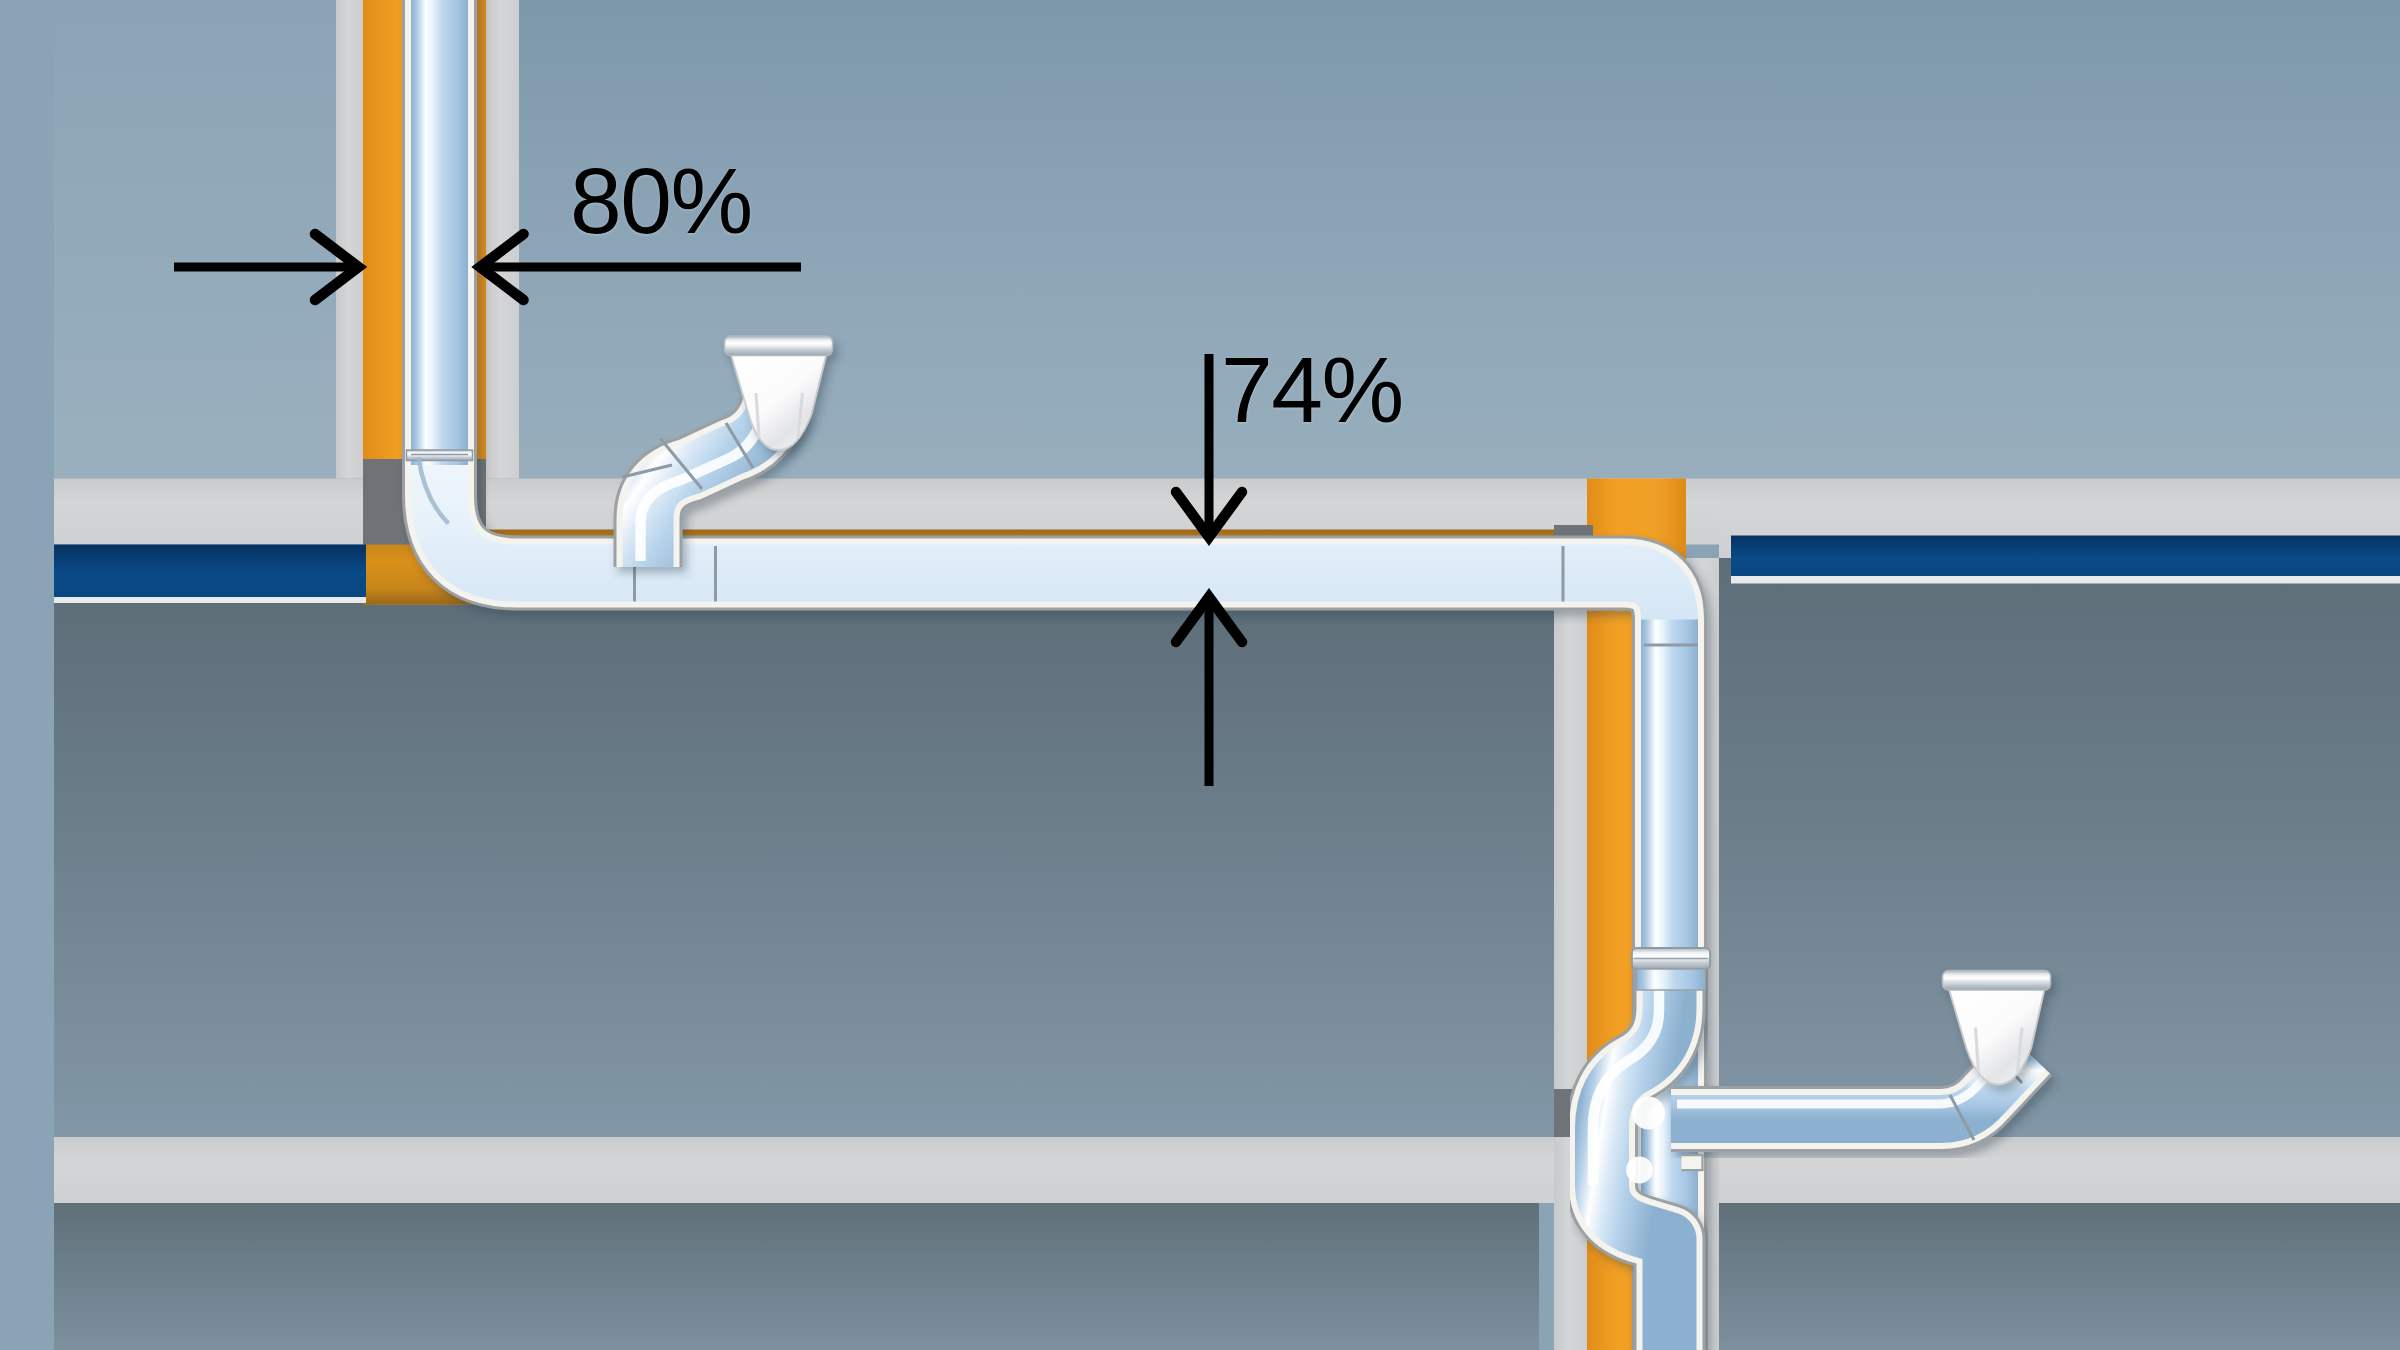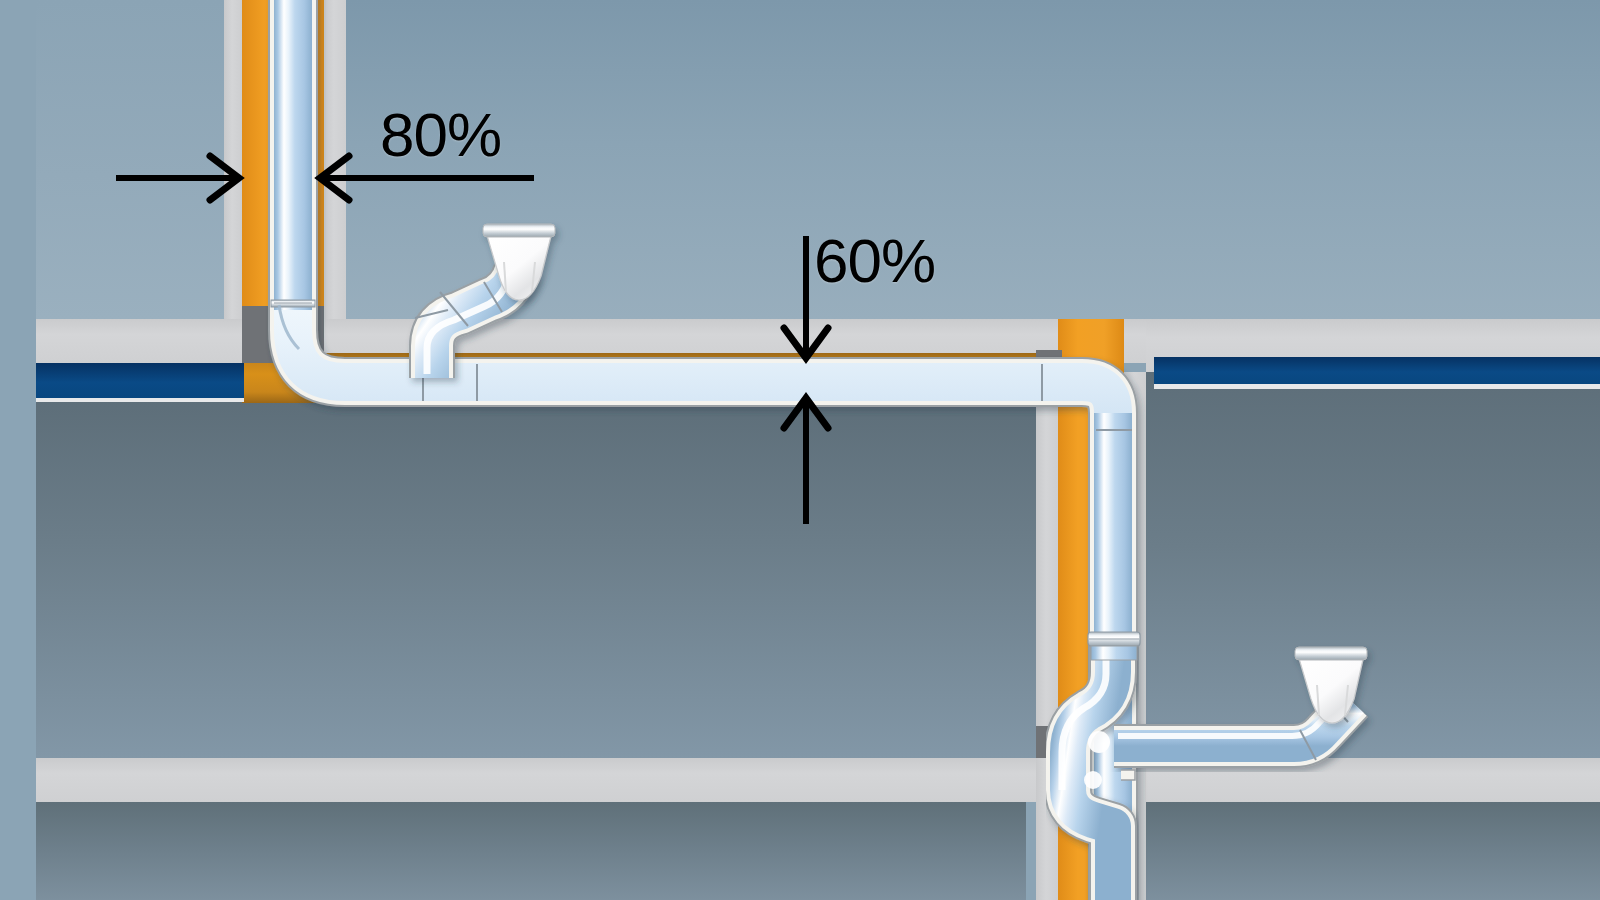--- a/index.html
+++ b/index.html
@@ -247,16 +247,16 @@
 
   <div class="abs">
     <svg class="abs" style="left:730px;top:230px;" width="120" height="300">
 
       <line x1="40" y1="6" x2="40" y2="126" stroke="#000" stroke-width="6"></line>
       <polyline points="18,98 40,128 62,98" fill="none" stroke="#000" stroke-width="7" stroke-linecap="round" stroke-linejoin="miter"></polyline>
 
       <line x1="40" y1="170" x2="40" y2="294" stroke="#000" stroke-width="6"></line>
       <polyline points="18,198 40,168 62,198" fill="none" stroke="#000" stroke-width="7" stroke-linecap="round" stroke-linejoin="miter"></polyline>
     </svg>
-    <div class="abs dimtext" style="left:778px;top:230px;font-size:62px;">60%</div>
+    <div class="abs dimtext" style="left:778px;top:230px;font-size:62px;">74%</div>
   </div>
 
 </div>
 
 </body></html>

